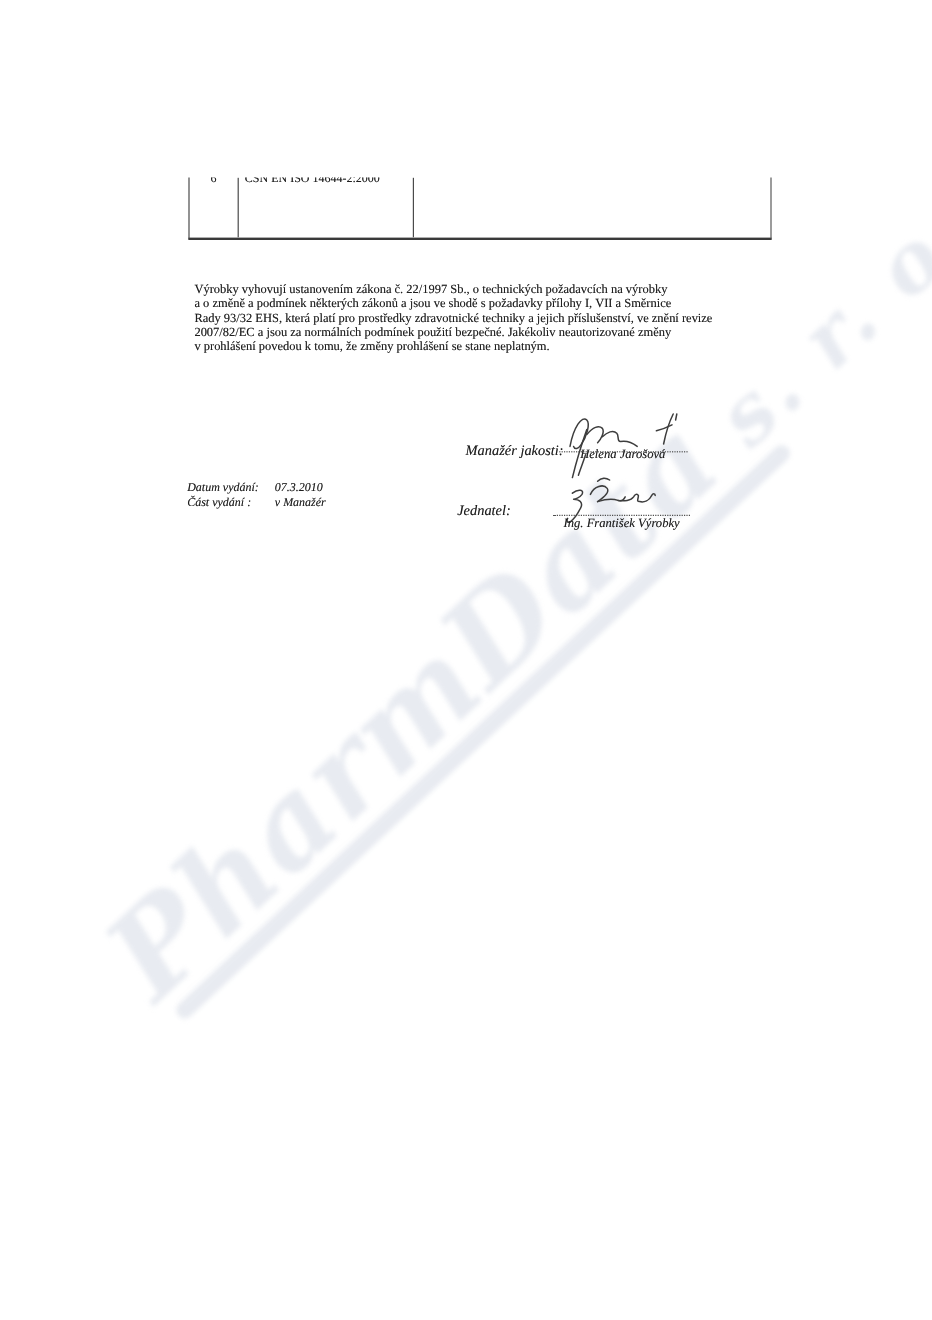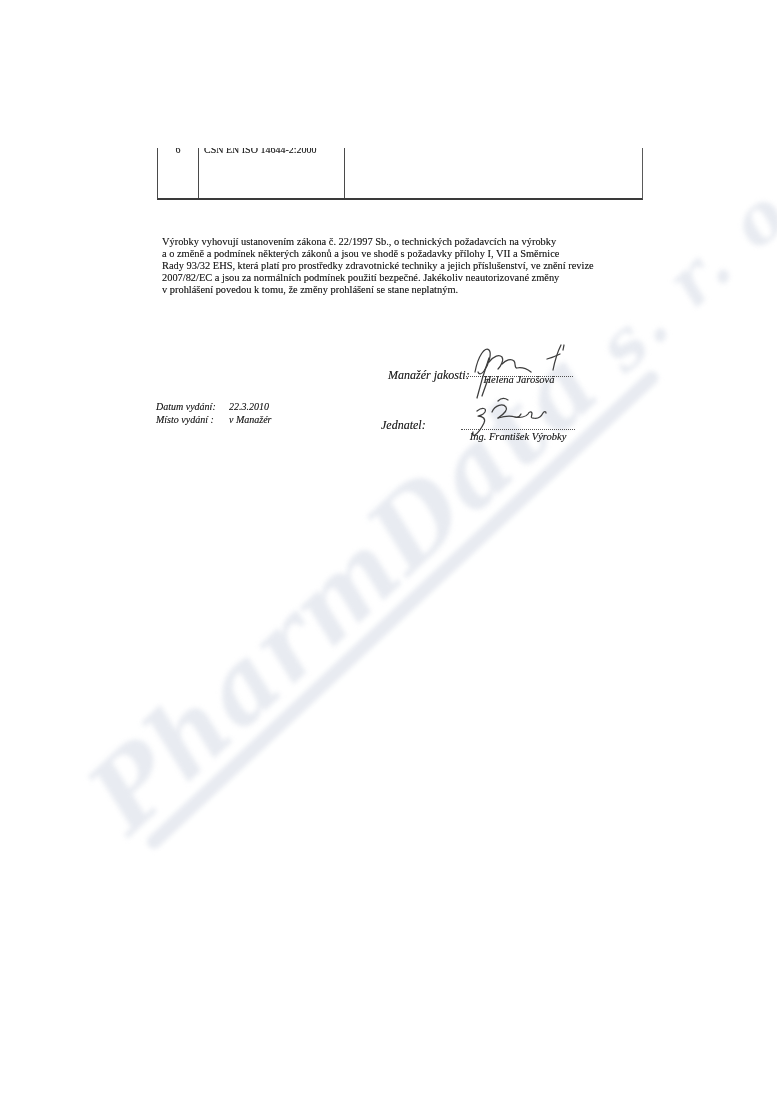--- a/index.html
+++ b/index.html
@@ -68,24 +68,24 @@
   <div>Výrobky vyhovují ustanovením zákona č. 22/1997 Sb., o technických požadavcích na výrobky</div>
   <div>a o změně a podmínek některých zákonů a jsou ve shodě s požadavky přílohy I, VII a  Směrnice</div>
   <div>Rady 93/32 EHS, která platí pro prostředky zdravotnické techniky a jejich příslušenství, ve znění revize</div>
   <div>2007/82/EC a jsou za normálních podmínek použití bezpečné. Jakékoliv neautorizované změny</div>
   <div>v prohlášení povedou k tomu, že změny prohlášení se stane neplatným.</div>
 </div>
 
 <div class="abs issue ink">
   <div class="issue-row">
     <span class="issue-label">Datum vydání:</span>
-    <span>22.3.2010</span>
+    <span>07.3.2010</span>
   </div>
   <div class="issue-row">
-    <span class="issue-label">Místo vydání :</span>
+    <span class="issue-label">Část vydání :</span>
     <span>v Manažér</span>
   </div>
 </div>
 
 <div class="abs sig-label ink" style="left:388px;top:368px;">Manažér jakosti:</div>
 <div class="abs dotline" style="left:466px;top:367px;width:107px;height:9px;"></div>
 <svg class="abs sig-svg" style="left:465px;top:342px;" width="110" height="58" viewBox="0 0 110 58">
   <path d="M12 56 C15 44 19 30 24 16"></path>
   <path d="M17 54 C19 48 21 43 23 37"></path>
   <path d="M10 30 C13 14 20 4 24 8 C27 11 24 22 19 29 C17 32 14 33 13 30"></path>

